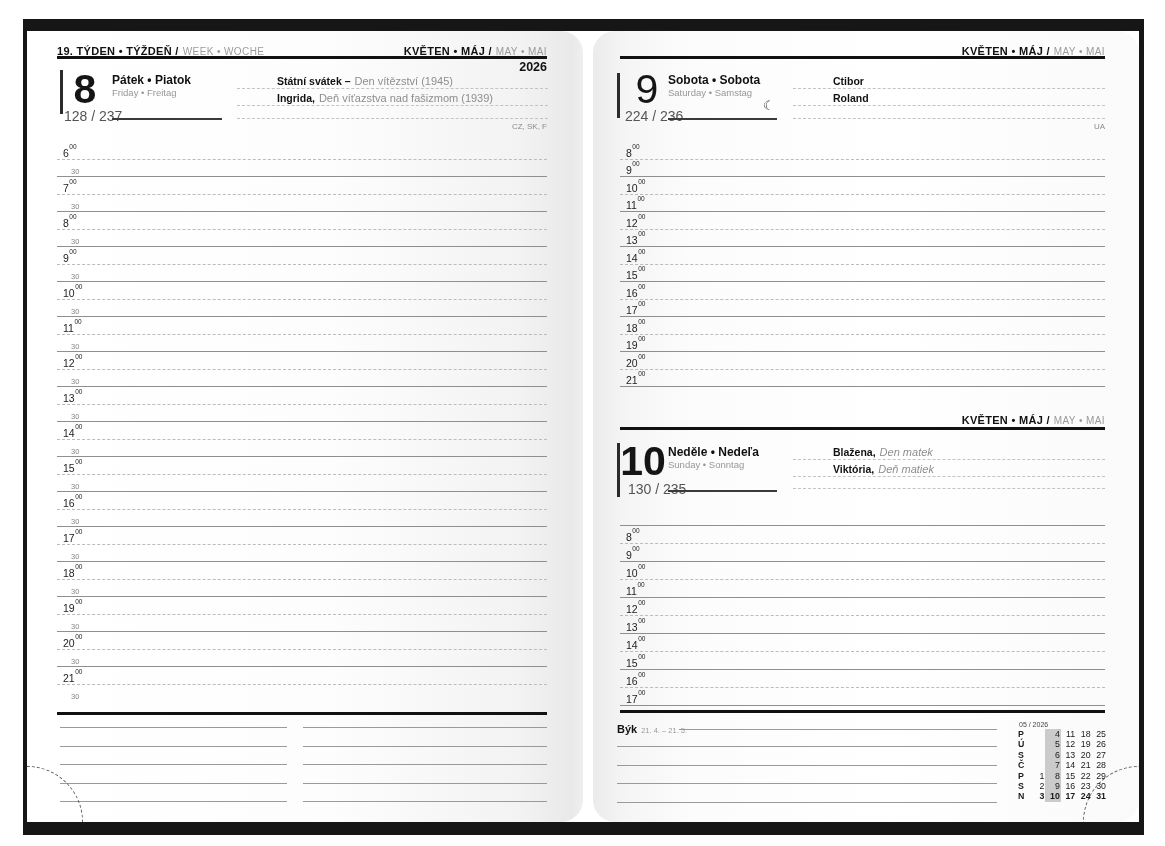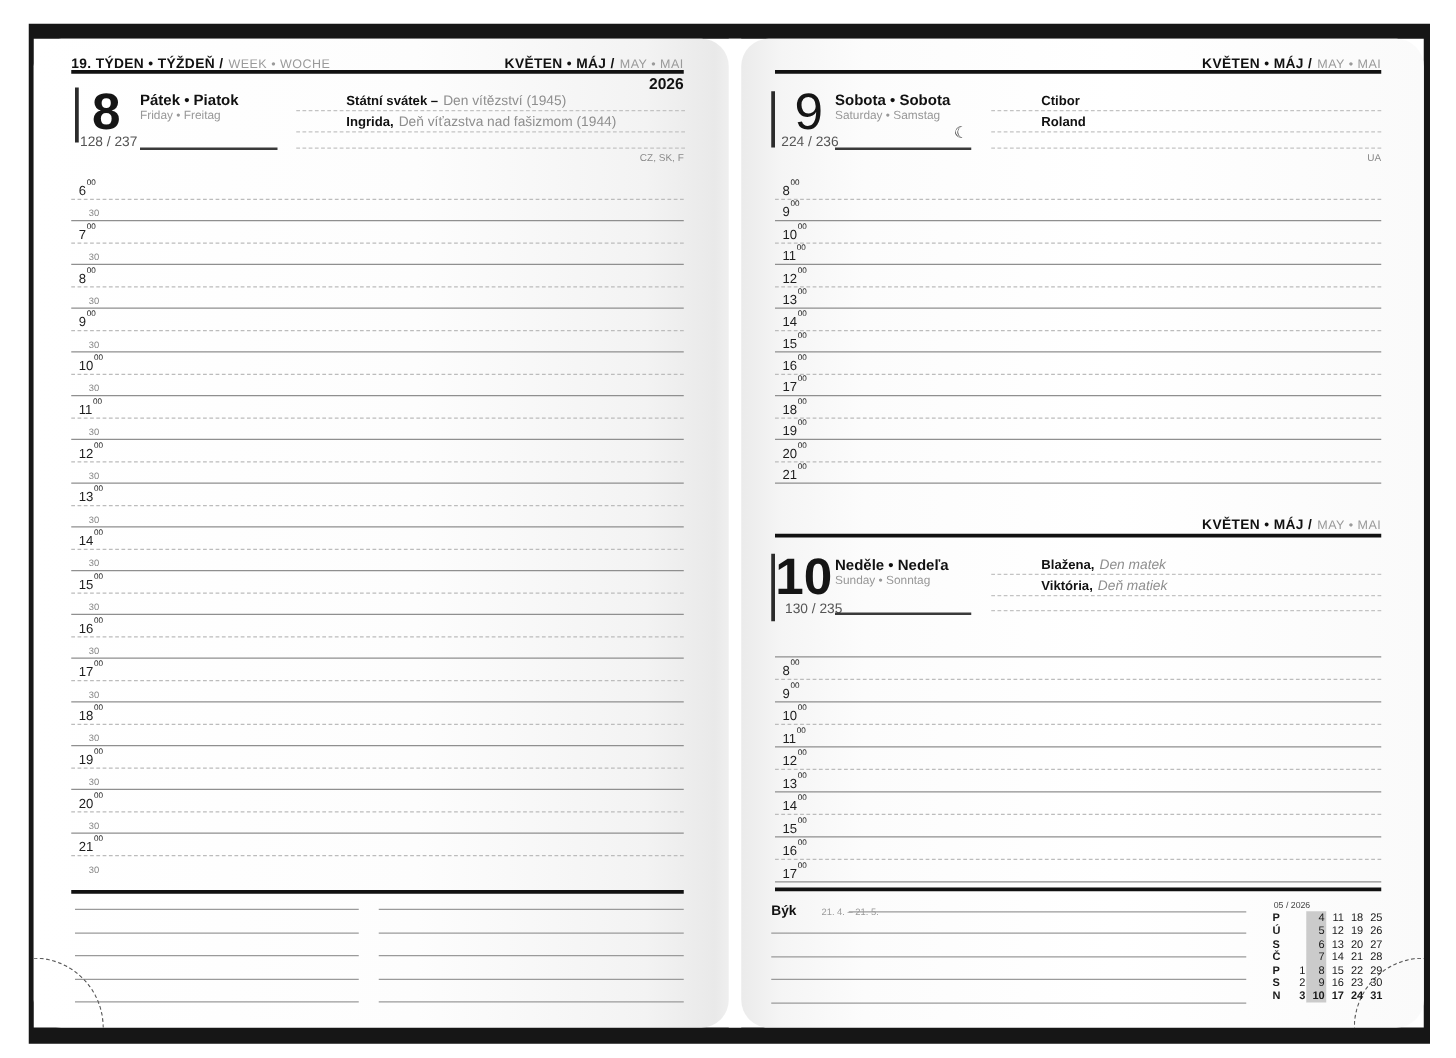--- a/index.html
+++ b/index.html
@@ -30,21 +30,21 @@
   .hdr-row{position:absolute;top:10px;display:flex;justify-content:space-between;align-items:baseline;}
   .page.left .hdr-row{left:30px;width:490px;}
   .page.right .hdr-row{left:27px;width:485px;justify-content:flex-end;}
   .hdr-bold{font-size:11px;font-weight:bold;letter-spacing:.3px;color:#111;}
   .hdr-gray{font-size:10px;color:#9a9a9a;letter-spacing:.4px;margin-left:4px;}
   .thick{position:absolute;height:2.5px;background:#111;}
   .year{position:absolute;top:29px;right:36px;font-size:12.5px;font-weight:bold;color:#111;}
   
   .daybar{position:absolute;width:2.5px;background:#2b2b2b;}
   .daynum{position:absolute;text-align:center;line-height:42px;font-size:41px;color:#151515;}
-  .counter{position:absolute;font-size:11px;color:#555;text-align:right;}
+  .counter{position:absolute;font-size:14px;color:#555;text-align:right;}
   .d-underline{position:absolute;height:1.5px;background:#3a3a3a;}
   .dn1{font-size:12px;font-weight:bold;color:#111;line-height:14px;}
   .dn2{font-size:9.5px;color:#979797;line-height:12px;}
   .daynames{position:absolute;}
   .moon{position:absolute;font-size:13px;color:#333;}
   
   .entries{position:absolute;width:312px;}
   .entry-row{position:absolute;left:0;right:0;border-bottom:1px dashed #c3c3c3;display:flex;align-items:flex-end;padding-bottom:1px;box-sizing:border-box;}
   .er1{top:44px;height:14px;}
   .er2{top:58px;height:17px;}
@@ -66,21 +66,21 @@
   .nb{border-bottom:none!important;}
   .hl{font-size:10.5px;color:#1d1d1d;line-height:16px;padding-left:6px;}
   .min{font-size:6.5px;position:relative;top:-3.5px;margin-left:.5px;}
   .halfl{font-size:7.5px;color:#858585;line-height:14px;padding-left:14px;display:inline-block;}
   .topline{position:absolute;height:1px;background:#8f8f8f;}
   
   .notes{position:absolute;}
   .note-row{height:18.4px;border-bottom:1px solid #9a9a9a;box-sizing:border-box;}
   
   .zname{font-size:11px;font-weight:bold;color:#111;}
-  .zrange{font-size:7.5px;color:#9a9a9a;margin-left:20px;}
+  .zrange{font-size:7.5px;color:#9a9a9a;margin-left:4px;}
   .zfirst{position:absolute;border-bottom:1px solid #9a9a9a;}
   
   .mcal{position:absolute;left:425px;top:690px;width:90px;}
   .mcal-title{font-size:7px;color:#444;margin-bottom:1px;padding-left:1px;}
   .mcal-body{position:relative;}
   .mcal-hl{position:absolute;background:#cbcbcb;z-index:0;}
   .mcal-row{position:relative;z-index:1;display:flex;height:10.4px;line-height:10.4px;}
   .mcal-day{width:11px;font-size:8.8px;font-weight:bold;color:#1a1a1a;}
   .mcal-cell{width:15.4px;font-size:8.8px;text-align:right;color:#1a1a1a;}
   .mcal-row.boldrow .mcal-cell{font-weight:bold;}
@@ -116,21 +116,21 @@
       </div>
       <div class="d-underline" style="left:85px;top:87px;width:110px;"></div>
 
       <div class="entries" style="left:210px;top:0;width:311px;">
         <div class="entry-row er1">
           <span class="eb">Státní svátek –</span>
           <span class="eg">Den vítězství (1945)</span>
         </div>
         <div class="entry-row er2">
           <span class="eb">Ingrida,</span>
-          <span class="eg">Deň víťazstva nad fašizmom (1944)</span>
+          <span class="eg">Deň víťazstva nad fašizmom (1939)</span>
         </div>
         <div class="entry-row er3"></div>
       </div>
       <div class="codes" style="right:36px;top:91px;">CZ, SK, F</div>
 
       <div class="tgrid grid-left" style="left:30px;top:111px;width:490px;" id="grid-left">
           <div class="trow b-dashed"><span><span class="hl">6<sup class="min">00</sup></span></span></div>
           <div class="trow b-solid"><span><span class="halfl">30</span></span></div>
           <div class="trow b-dashed"><span><span class="hl">7<sup class="min">00</sup></span></span></div>
           <div class="trow b-solid"><span><span class="halfl">30</span></span></div>

